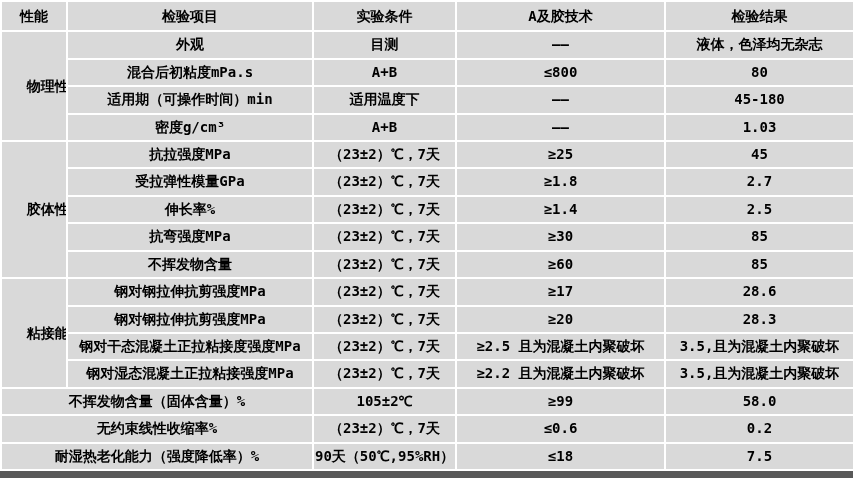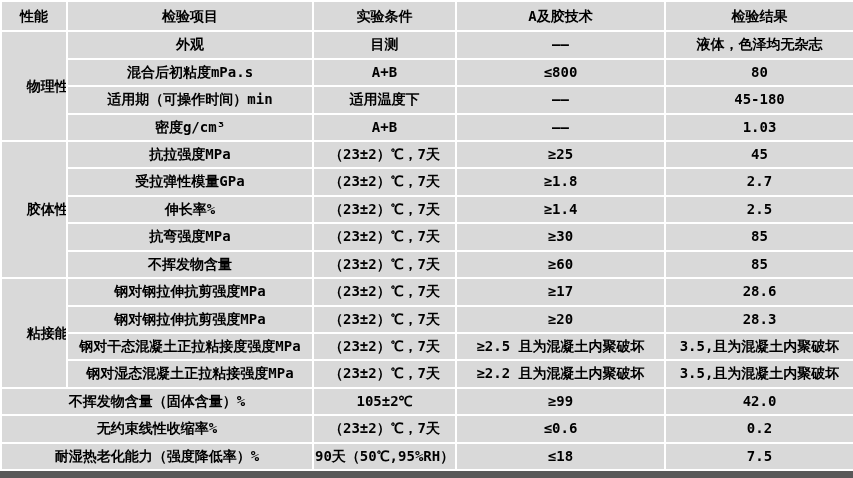--- a/index.html
+++ b/index.html
@@ -144,21 +144,21 @@
         <td>钢对湿态混凝土正拉粘接强度MPa</td>
         <td>（23±2）℃，7天</td>
         <td>≥2.2 且为混凝土内聚破坏</td>
         <td>3.5,且为混凝土内聚破坏</td>
       </tr>
 
       <tr>
         <td colspan="2">不挥发物含量（固体含量）%</td>
         <td>105±2℃</td>
         <td>≥99</td>
-        <td>42.0</td>
+        <td>58.0</td>
       </tr>
       <tr>
         <td colspan="2">无约束线性收缩率%</td>
         <td>（23±2）℃，7天</td>
         <td>≤0.6</td>
         <td>0.2</td>
       </tr>
       <tr>
         <td colspan="2">耐湿热老化能力（强度降低率）%</td>
         <td>90天（50℃,95%RH）</td>

